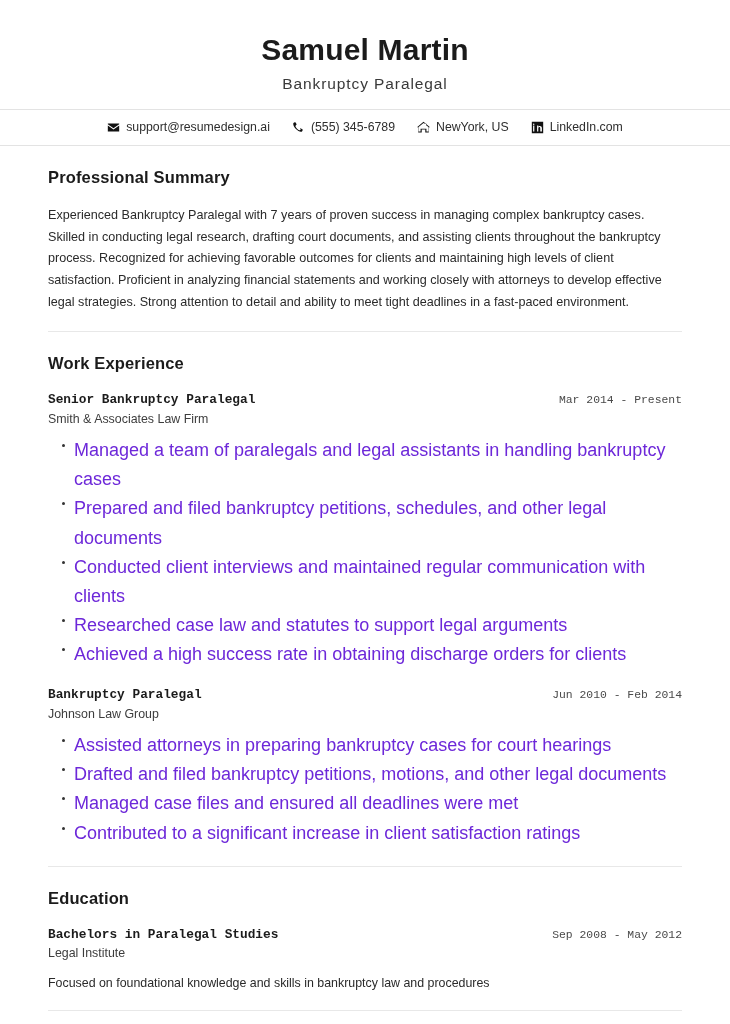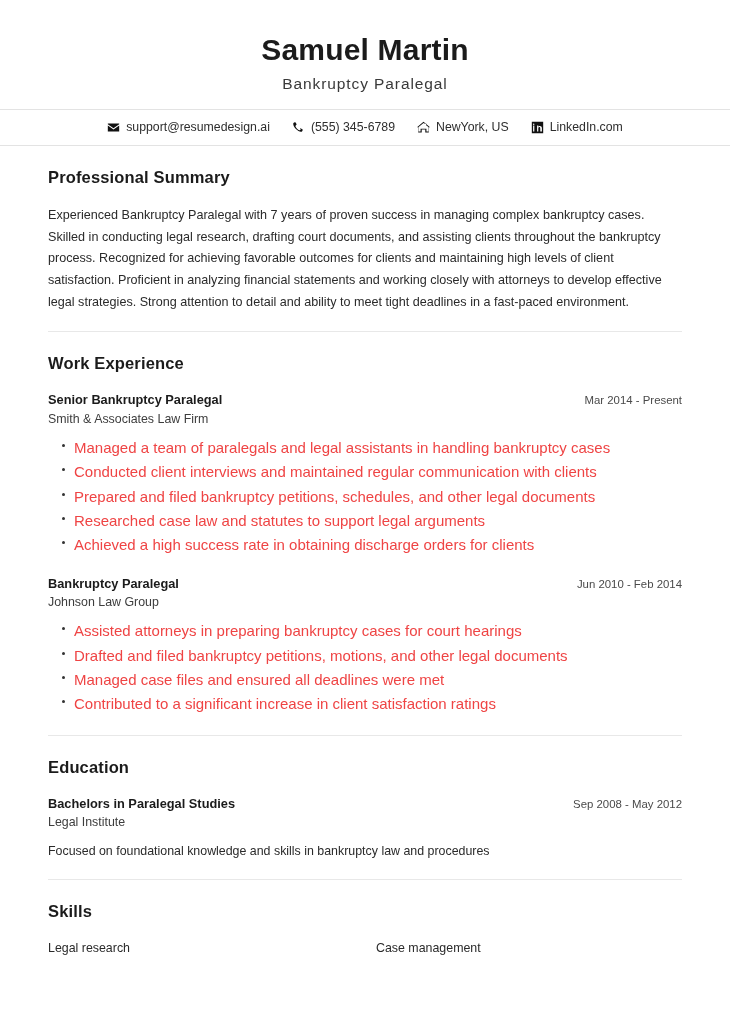--- a/index.html
+++ b/index.html
@@ -103,20 +103,21 @@
   }
 
   
   .entry { margin-bottom: 17px; }
   .entry:last-child { margin-bottom: 0; }
   .entry-head {
     display: flex;
     justify-content: space-between;
     align-items: baseline;
     gap: 12px;
+    font-family: Liberation Mono, monospace;
   }
   .entry-role {
     font-size: 12.8px;
     font-weight: bold;
     color: #1b1b1b;
     line-height: 1.35;
   }
   .entry-date {
     font-size: 11.4px;
     color: #4a4a4a;
@@ -137,23 +138,23 @@
     line-height: 1.5;
   }
   .bullets {
     list-style: none;
     margin: 8px 0 0 0;
     padding: 0;
   }
   .bullets li {
     position: relative;
     padding-left: 26px;
-    font-size: 15px;
+    font-size: 18px;
     line-height: 1.62;
-    color: #ef4444;
+    color: #6d28d9;
   }
   .bullets li::before {
     content: "";
     position: absolute;
     left: 14px;
     top: 8px;
     width: 3px;
     height: 3px;
     border-radius: 50%;
     background: #333333;
@@ -237,22 +238,22 @@
       <div class="section-title">Work Experience</div>
 
       <div class="entry">
         <div class="entry-head">
           <span class="entry-role">Senior Bankruptcy Paralegal</span>
           <span class="entry-date">Mar 2014 - Present</span>
         </div>
         <div class="entry-org">Smith &amp; Associates Law Firm</div>
         <ul class="bullets">
           <li>Managed a team of paralegals and legal assistants in handling bankruptcy cases</li>
+          <li>Prepared and filed bankruptcy petitions, schedules, and other legal documents</li>
           <li>Conducted client interviews and maintained regular communication with clients</li>
-          <li>Prepared and filed bankruptcy petitions, schedules, and other legal documents</li>
           <li>Researched case law and statutes to support legal arguments</li>
           <li>Achieved a high success rate in obtaining discharge orders for clients</li>
         </ul>
       </div>
 
       <div class="entry">
         <div class="entry-head">
           <span class="entry-role">Bankruptcy Paralegal</span>
           <span class="entry-date">Jun 2010 - Feb 2014</span>
         </div>

